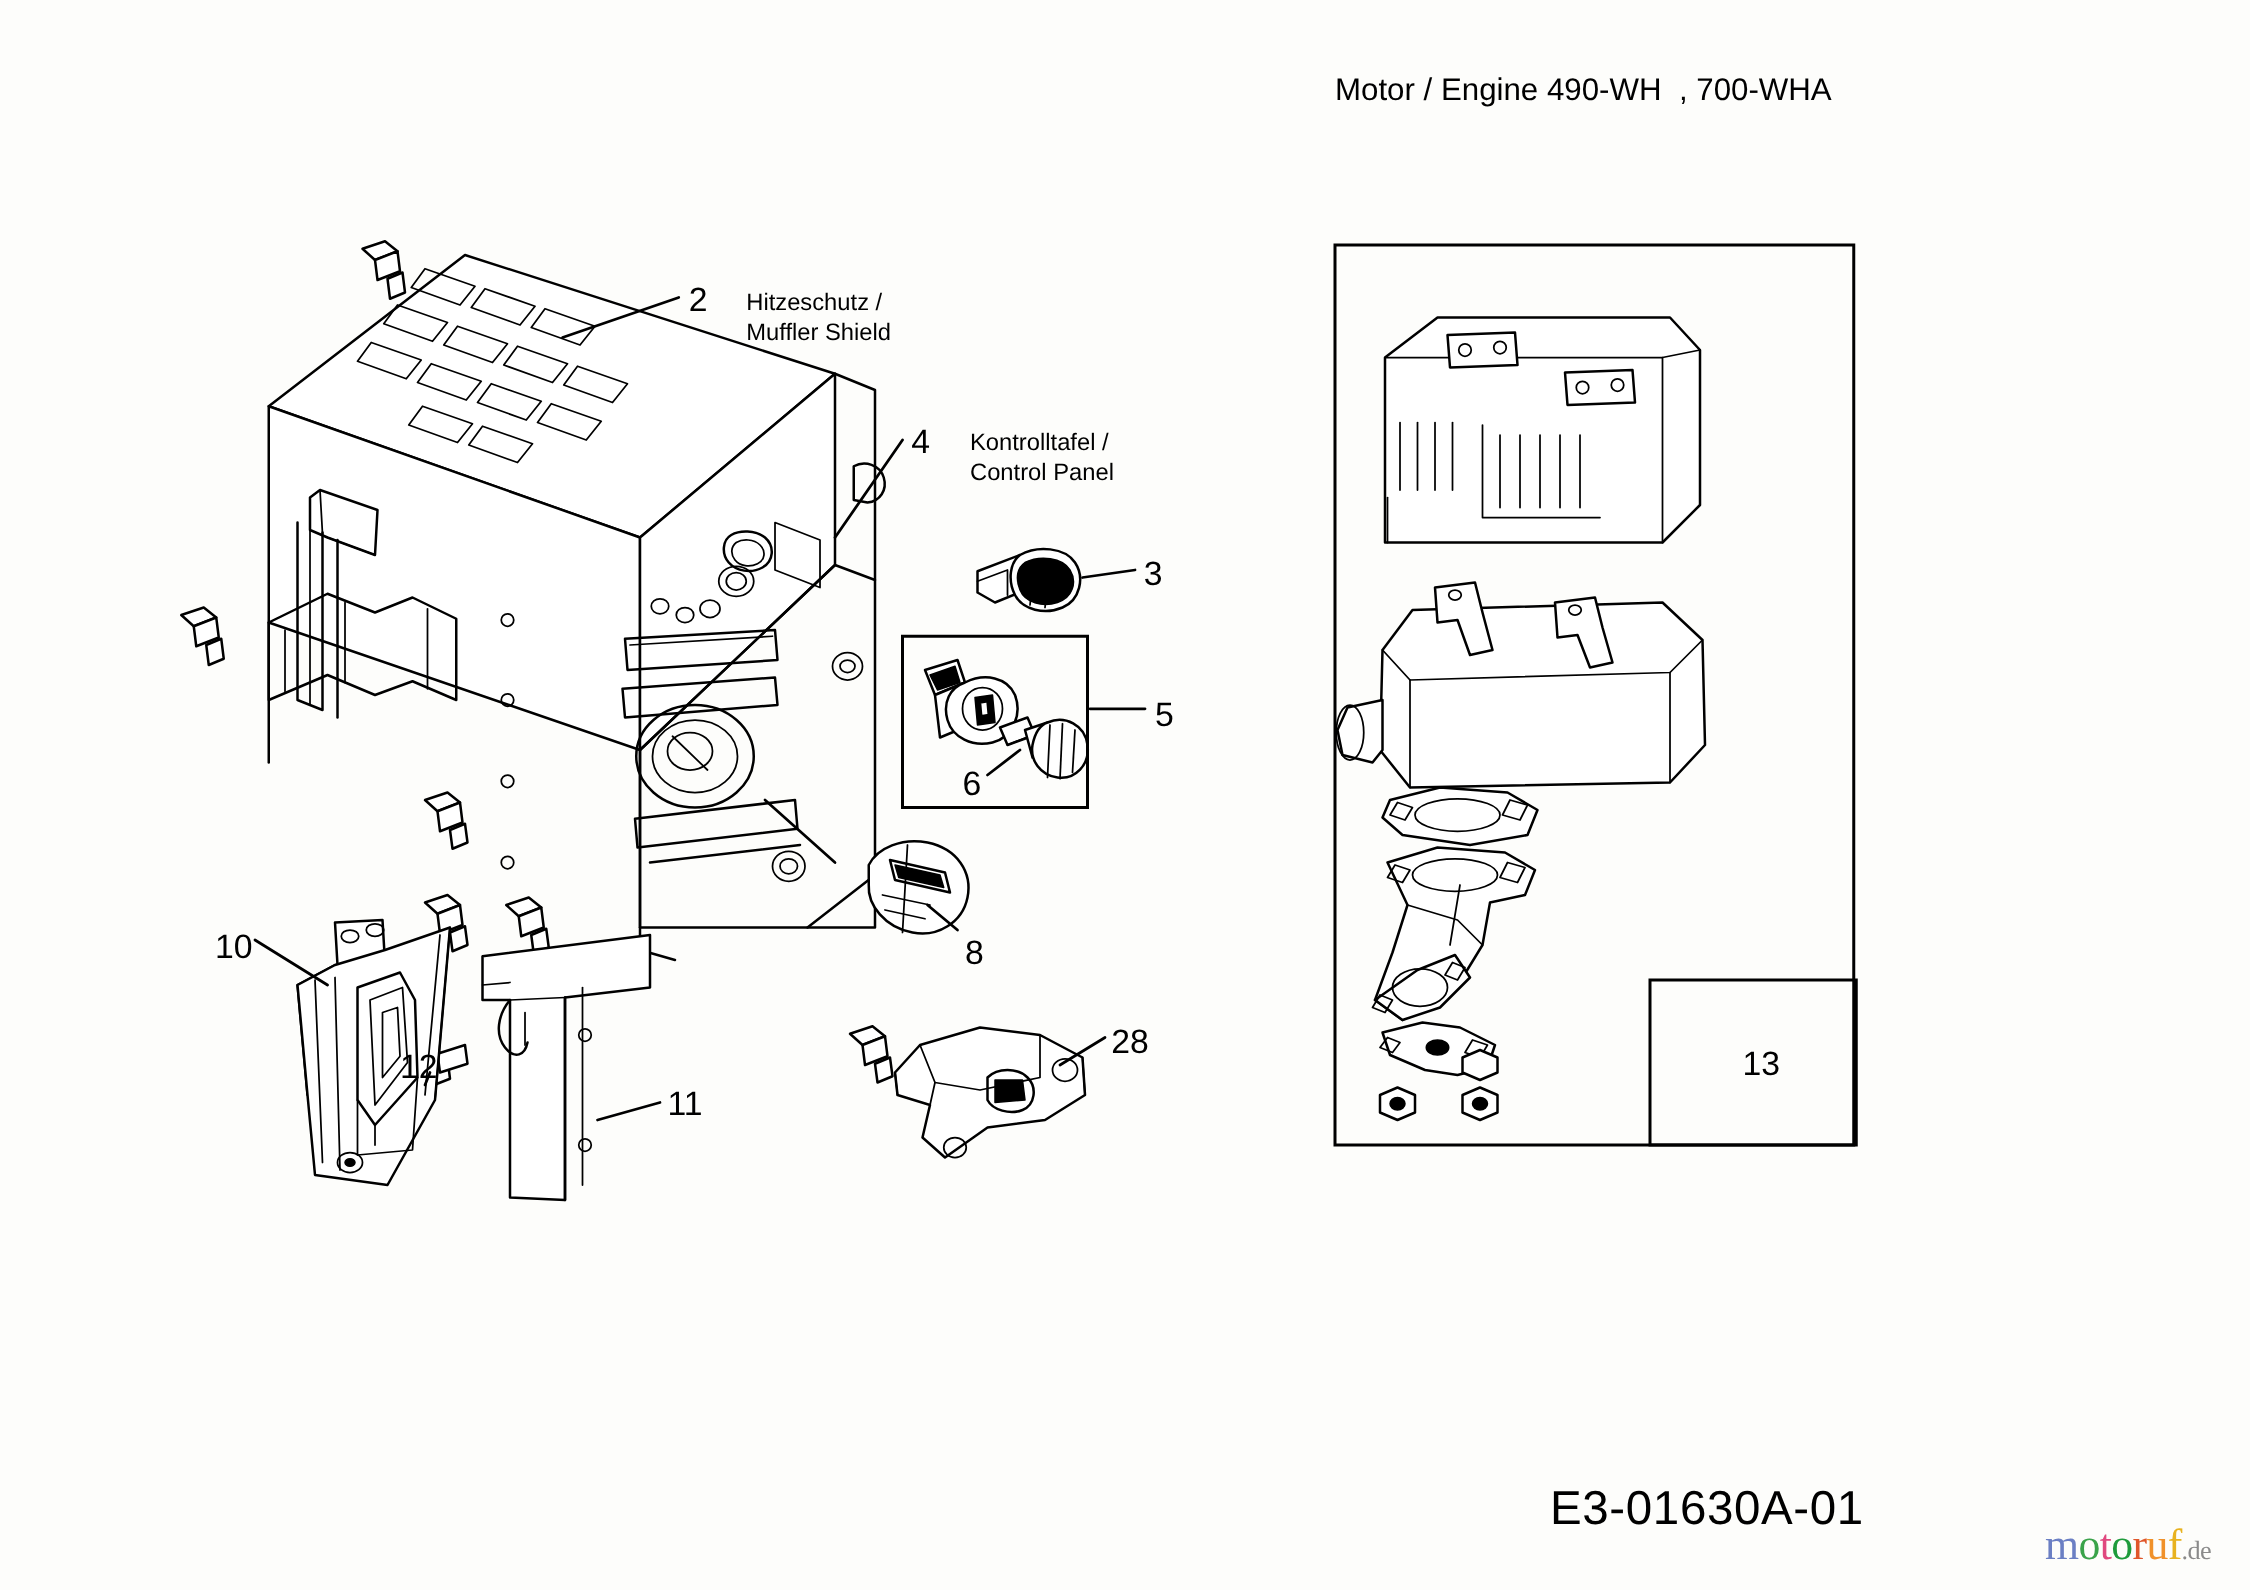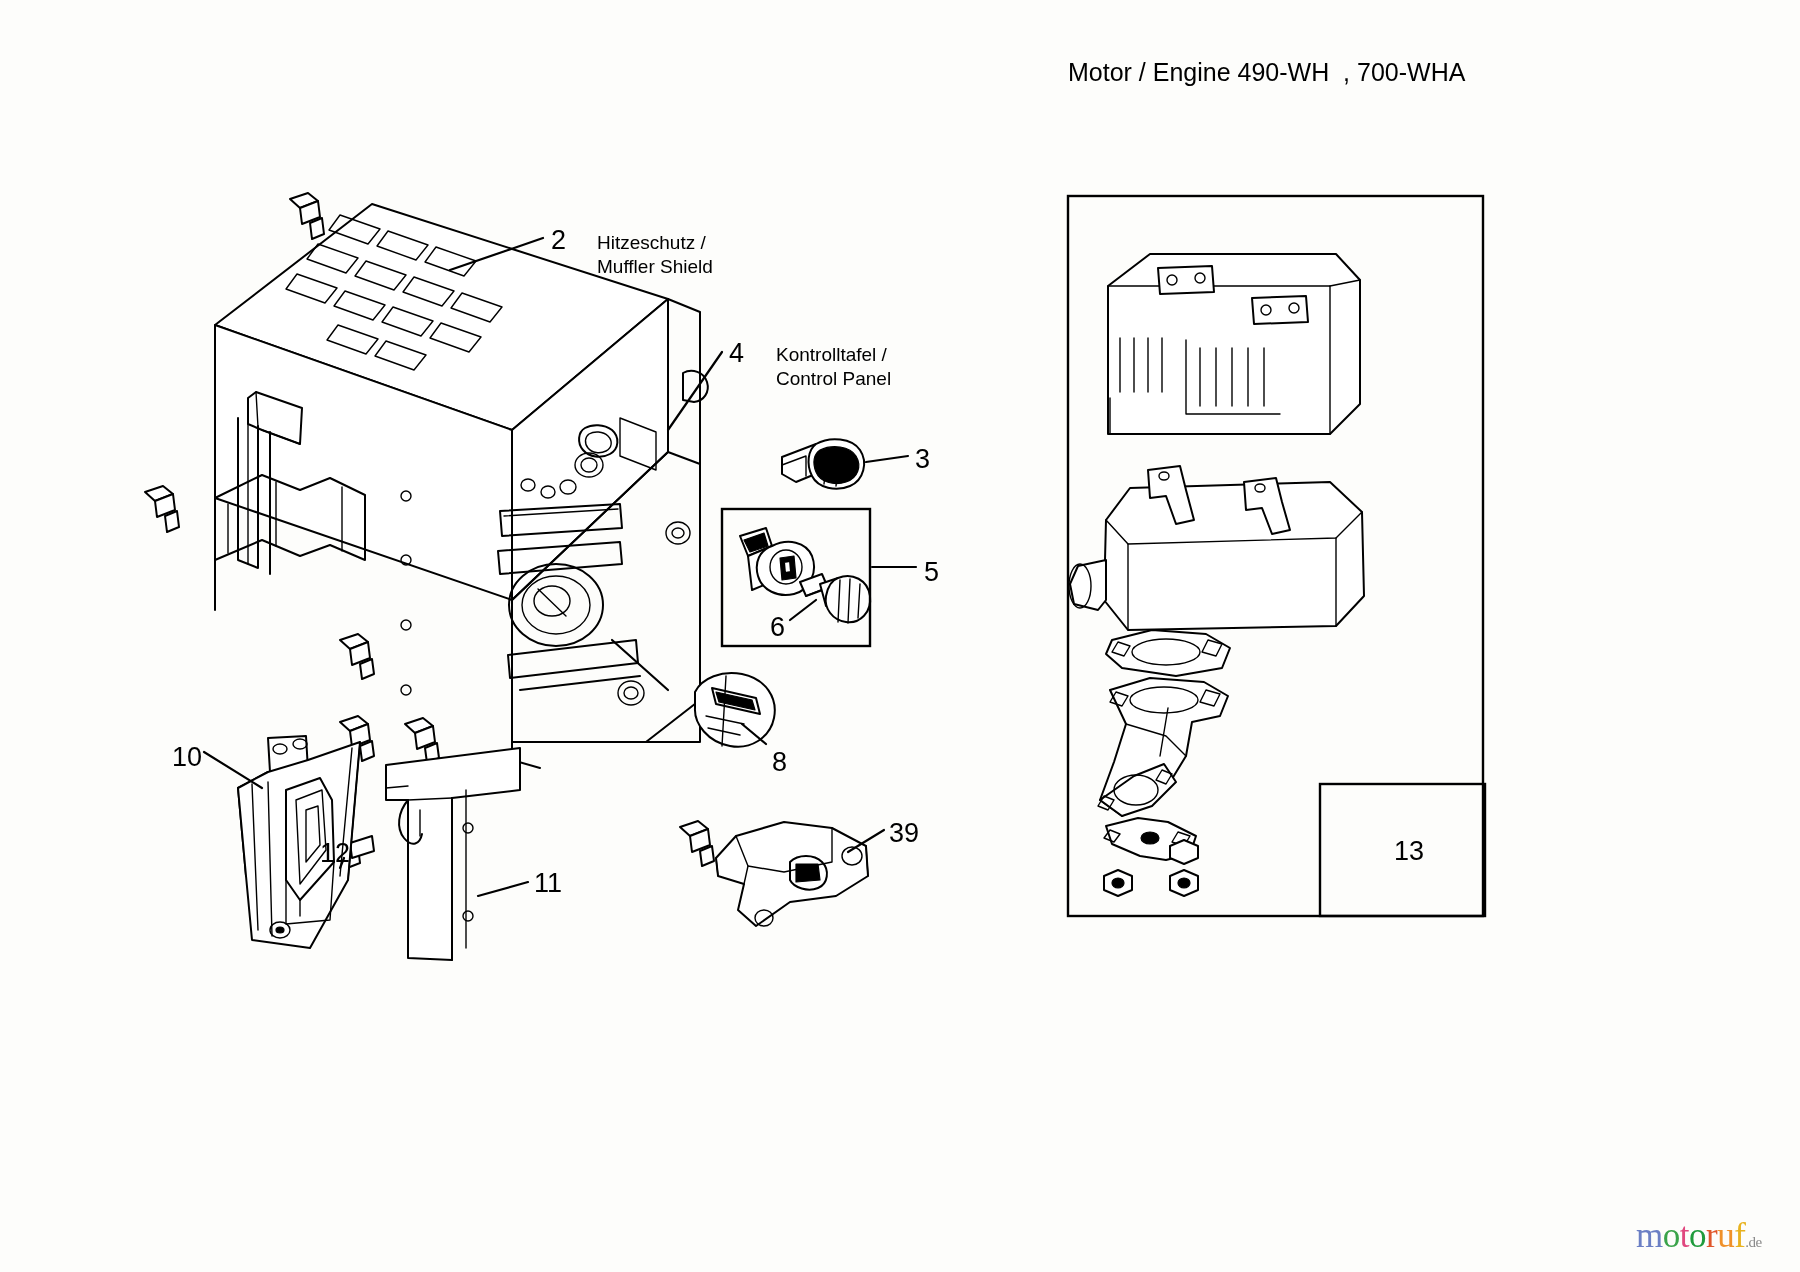--- a/index.html
+++ b/index.html
@@ -61,21 +61,21 @@
   #watermark {
     position: absolute;
     left: 1636px;
     top: 1218px;
     font-family: "Liberation Serif", serif;
     font-size: 35px;
     line-height: 1;
     letter-spacing: -0.5px;
   }
   #watermark span { display: inline; }
-  #watermark .sfx { font-size: 15px; }
+  #watermark .sfx { font-size: 21px; }
 
   
   #art {
     position: absolute;
     left: 0; top: 0;
     width: 1800px;
     height: 1272px;
   }
   #art .ln {
     fill: none;
@@ -416,30 +416,31 @@
       <path class="ln-lead" d="M528 882 L478 896"></path>
       <path class="ln-lead" d="M340 868 L344 858"></path>
 
       <path class="ln-lead" d="M668 690 L612 640"></path>
     </g>
   </svg>
 
 
   <div class="txt" id="engine-label">Motor / Engine 490-WH  , 700-WHA</div>
 
+  <div class="txt" id="drawing-number">E3-01630A-01</div>
 
   <div id="callout-layer">
       <div class="callout-num" style="left: 551px; top: 227px;">2</div>
       <div class="callout-num" style="left: 729px; top: 340px;">4</div>
       <div class="callout-num" style="left: 915px; top: 446px;">3</div>
       <div class="callout-num" style="left: 924px; top: 559px;">5</div>
       <div class="callout-num" style="left: 770px; top: 614px;">6</div>
       <div class="callout-num" style="left: 772px; top: 749px;">8</div>
       <div class="callout-num" style="left: 172px; top: 744px;">10</div>
-      <div class="callout-num" style="left: 889px; top: 820px;">39</div>
+      <div class="callout-num" style="left: 889px; top: 820px;">28</div>
       <div class="callout-num" style="left: 534px; top: 870px; text-align: right;">11</div>
       <div class="callout-num" style="left: 320px; top: 840px;">12</div>
       <div class="callout-num" style="left: 1394px; top: 838px;">13</div>
     </div>
   <div id="partname-layer">
       <div class="part-name" style="left: 597px; top: 231px;">Hitzeschutz /
 Muffler Shield</div>
       <div class="part-name" style="left: 776px; top: 343px;">Kontrolltafel /
 Control Panel</div>
     </div>

